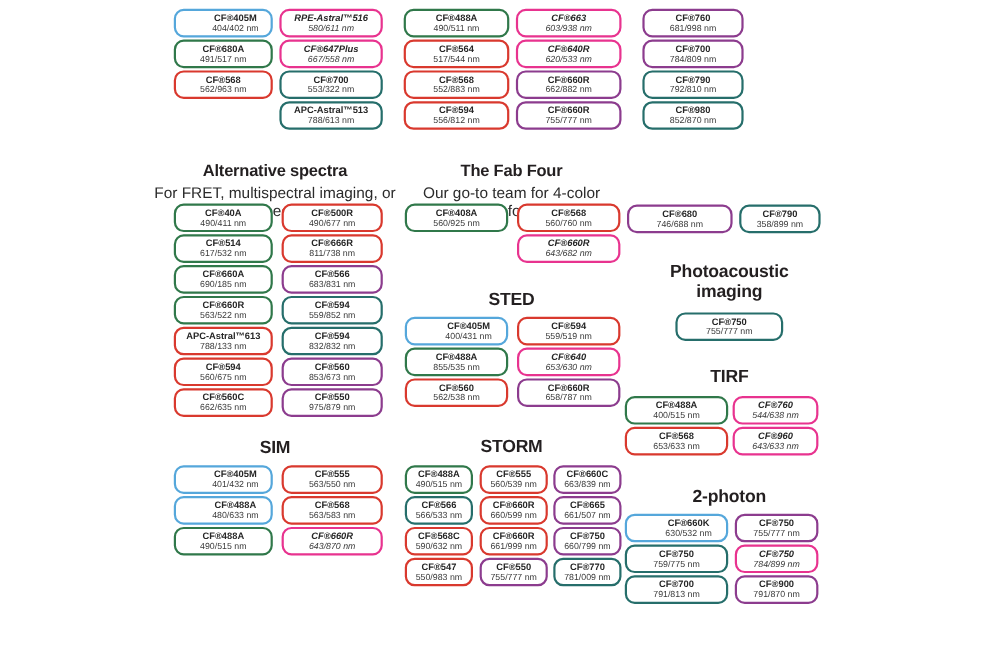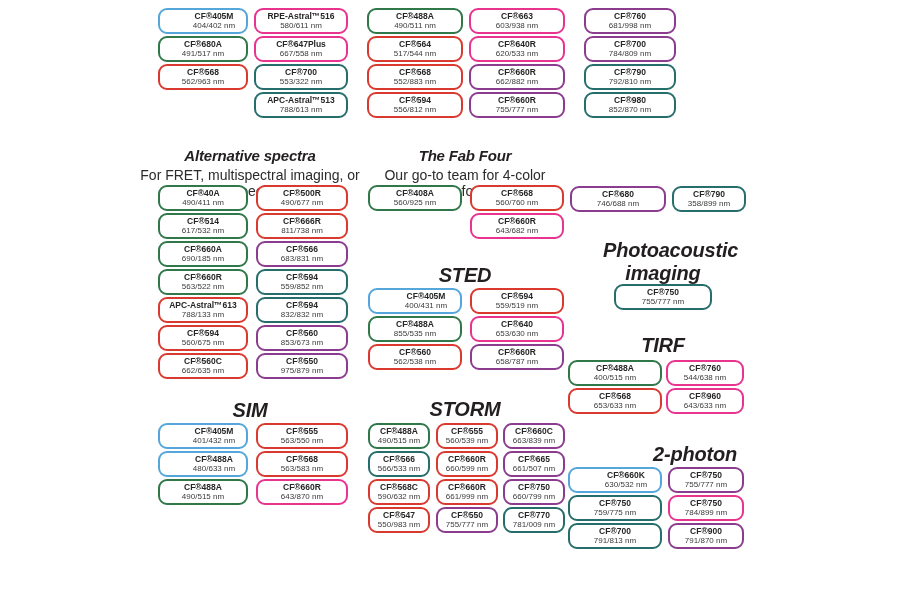--- a/index.html
+++ b/index.html
@@ -12,26 +12,26 @@
     box-sizing:border-box;height:26px;width:100%;
     border:2px solid #999;border-radius:9px;background:#fff;
     display:flex;flex-direction:column;align-items:center;justify-content:center;
     line-height:1.2;padding:1px 2px;
   }
   .dye-name{font-weight:bold;font-size:8.5px;color:#262626;white-space:nowrap;}
   .dye-value{font-size:8px;color:#3a3a3a;white-space:nowrap;}
   .c-blue{border-color:#55a7db;padding-left:24px;}
   .c-green{border-color:#30784a;}
   .c-red{border-color:#d9392e;}
-  .c-magenta{border-color:#e8338f;}
+  .c-magenta{border-color:#e8338f;font-style:italic;}
   .c-teal{border-color:#266e6b;}
   .c-purple{border-color:#8c3c8e;}
   .hdr{position:absolute;text-align:center;color:#231f20;}
-  .hdr-title{font-weight:bold;font-size:15px;letter-spacing:-0.2px;line-height:1.15;font-style:italic;}
-  .hdr-title.mid{font-size:20px;}
+  .hdr-title{font-weight:bold;font-size:15px;letter-spacing:-0.2px;line-height:1.15;}
+  .hdr-title.mid{font-size:16px;}
   .hdr-sub{font-size:14px;margin-top:3px;color:#2b2b2b;}
 </style>
 </head>
 <body>
 
 <div class="canvas">
 
   <div class="boxcol" style="left:158px;top:8px;width:90px">
       <div class="dye-box c-blue">
         <div class="dye-name">CF®405M</div>
@@ -367,21 +367,21 @@
       <div class="dye-box c-purple">
         <div class="dye-name">CF®750</div>
         <div class="dye-value">660/799 nm</div>
       </div>
       <div class="dye-box c-teal">
         <div class="dye-name">CF®770</div>
         <div class="dye-value">781/009 nm</div>
       </div>
     </div>
 
-  <div class="hdr" style="left:612px;top:443px;width:166px">
+  <div class="hdr" style="left:580px;top:443px;width:166px">
     <div class="hdr-title mid">2-photon</div>
   </div>
   <div class="boxcol" style="left:568px;top:467px;width:94px">
       <div class="dye-box c-blue">
         <div class="dye-name">CF®660K</div>
         <div class="dye-value">630/532 nm</div>
       </div>
       <div class="dye-box c-teal">
         <div class="dye-name">CF®750</div>
         <div class="dye-value">759/775 nm</div>

